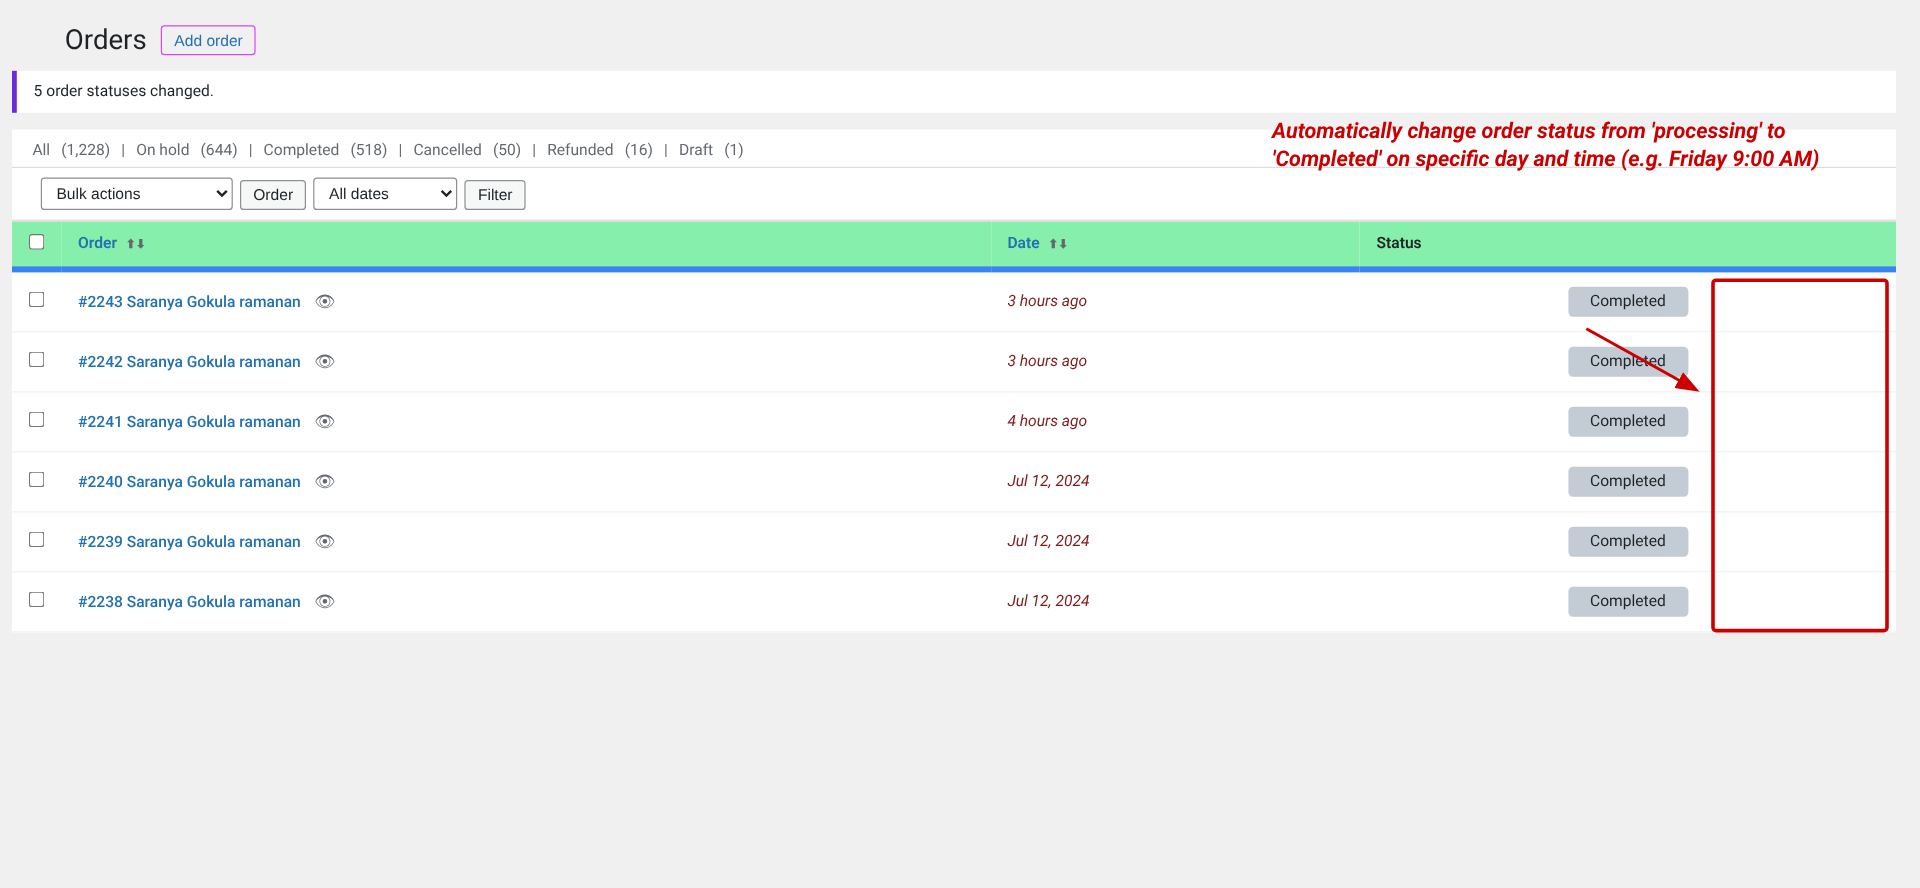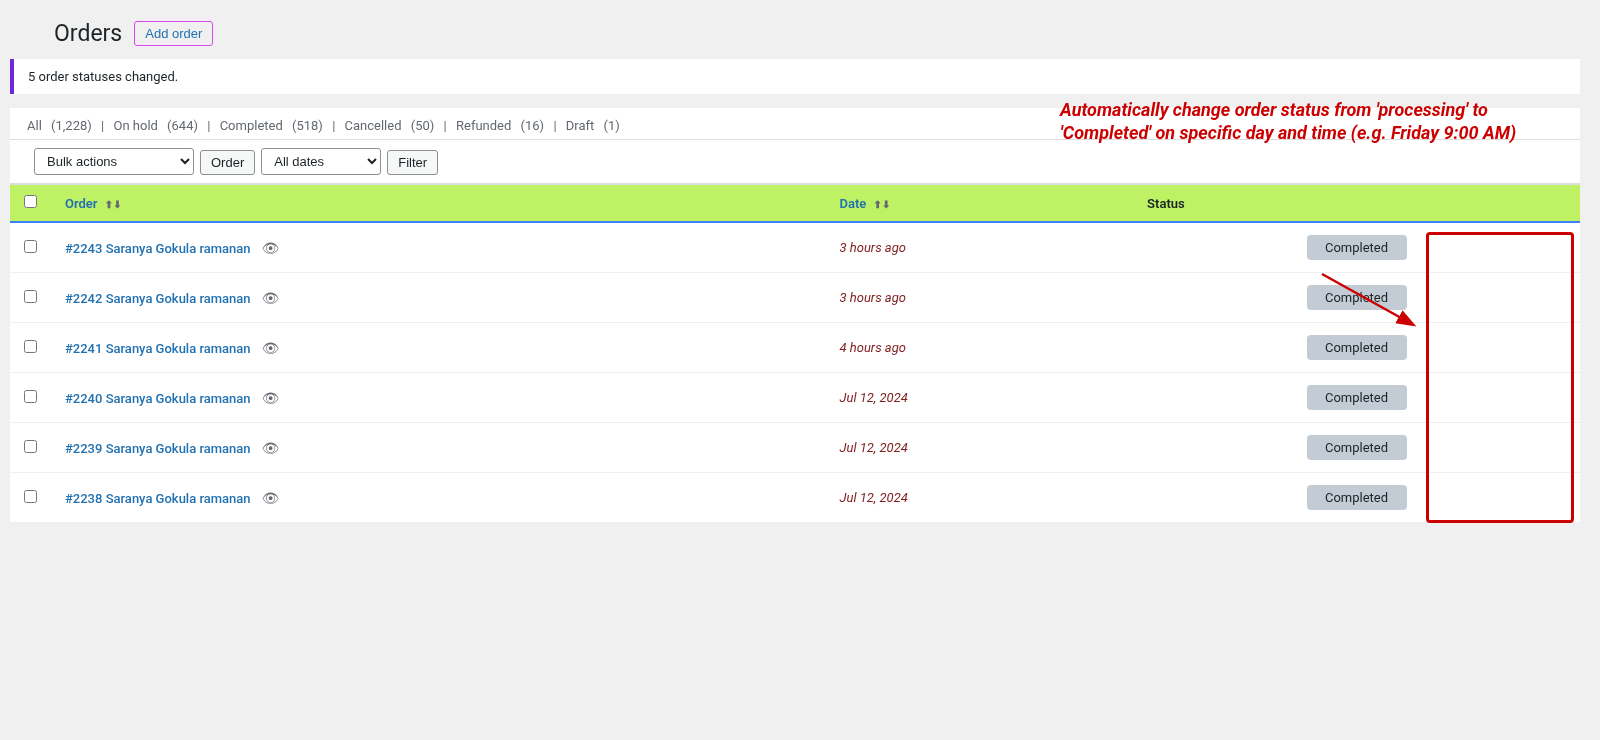--- a/index.html
+++ b/index.html
@@ -105,23 +105,23 @@
       padding: 4px 10px;
       border-radius: 3px;
       cursor: pointer;
       font-size: 13px;
     }
     .orders-table {
       width: 100%;
       border-collapse: collapse;
     }
     .orders-table thead tr {
-      background: #bef264;
+      background: #86efac;
       border-top: 1px solid #ddd;
-      border-bottom: 2px solid #3b82f6;
+      border-bottom: 5px solid #3b82f6;
     }
     .orders-table th {
       padding: 10px 14px;
       font-weight: 600;
       color: #1d2327;
       font-size: 13px;
       text-align: left;
     }
     .orders-table th.col-cb {
       width: 36px;

